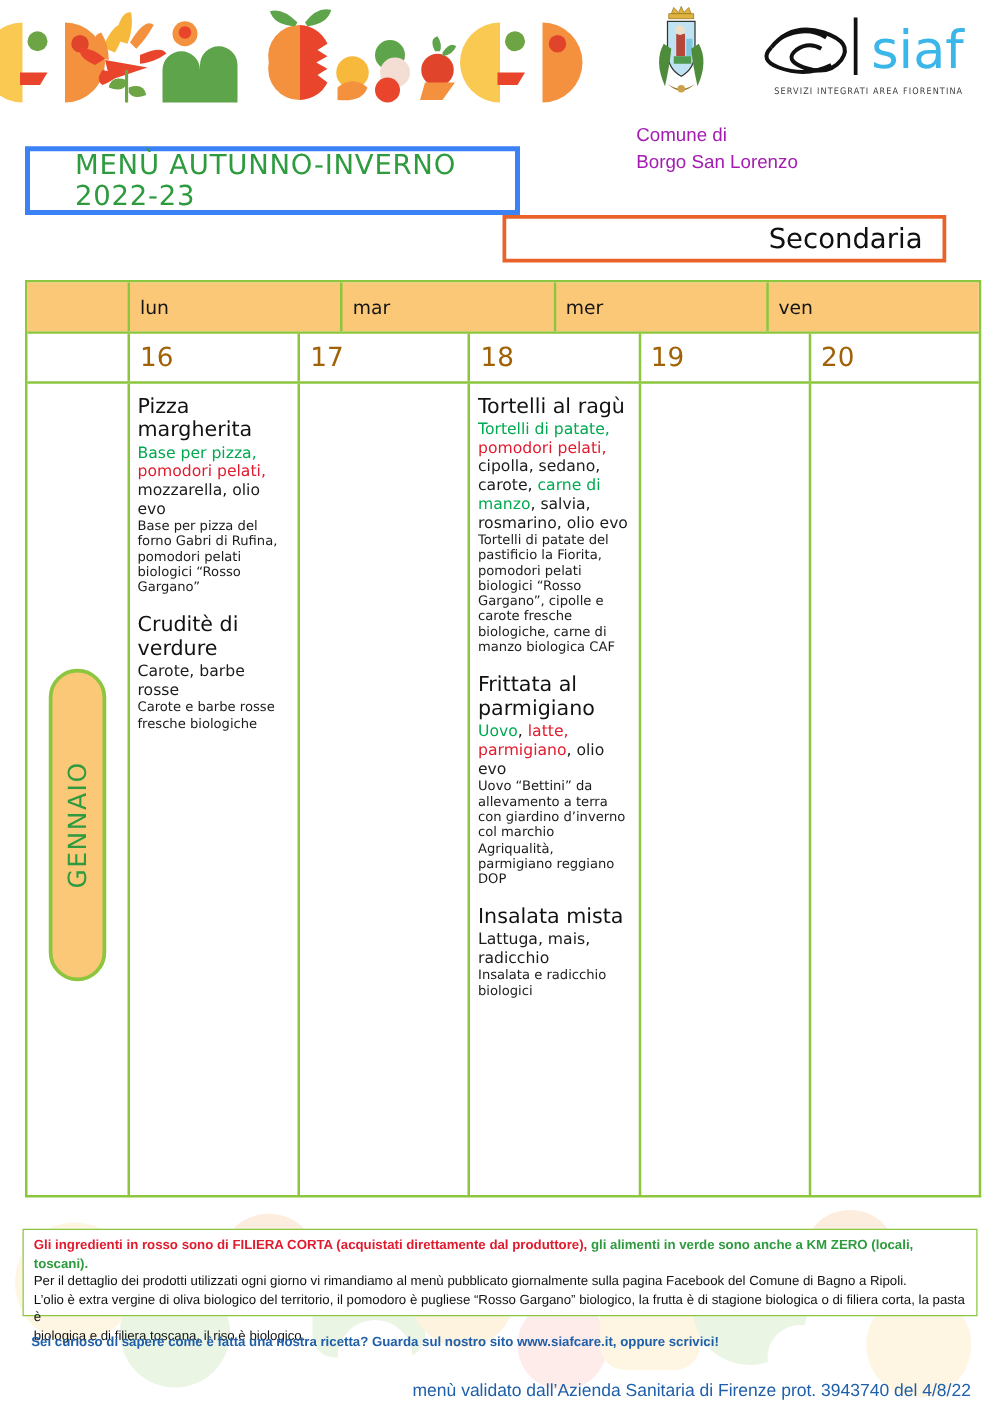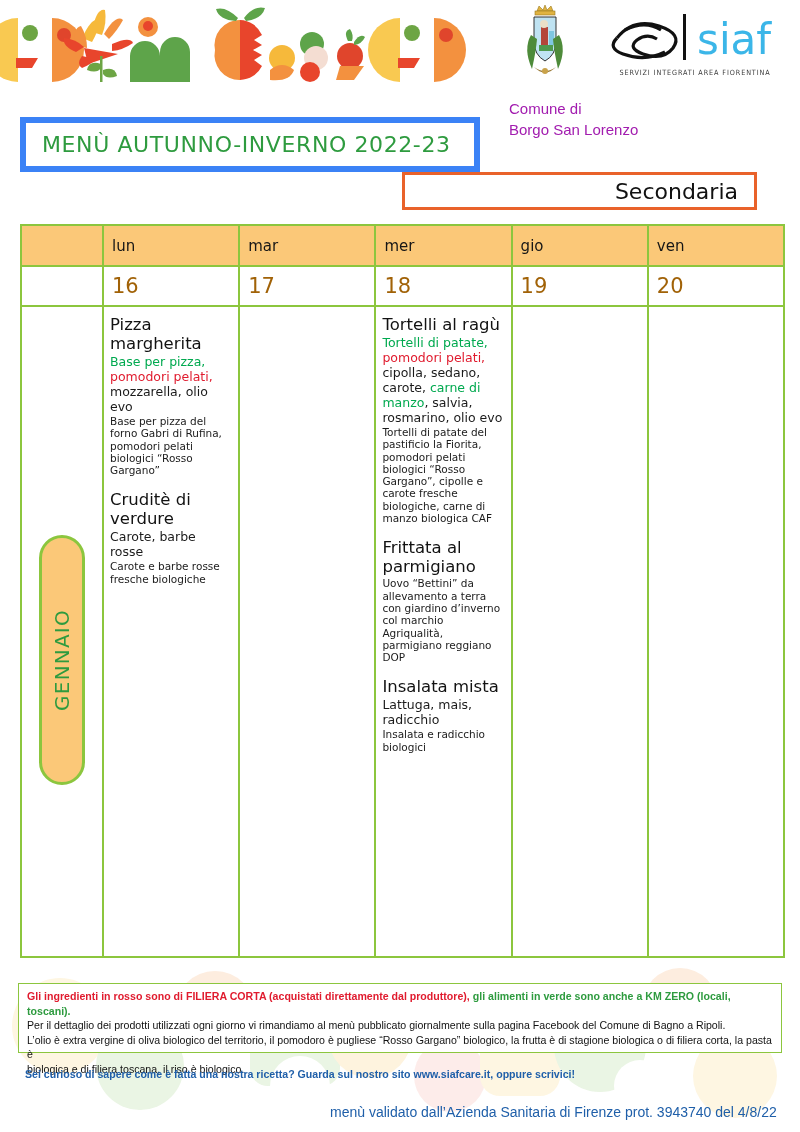--- a/index.html
+++ b/index.html
@@ -20,23 +20,23 @@
     font-family:"DejaVu Sans Condensed","Liberation Sans",sans-serif;
     white-space:nowrap;
   }
   
   .comune{
     position:absolute;left:509px;top:98px;width:260px;
     font-size:15px;line-height:21px;color:#a21caf;
     font-family:"Liberation Sans",sans-serif;
   }
   .menu-box{
-    position:absolute;left:20px;top:117px;width:460px;height:55px;
-    border:6px solid #3b82f6;box-sizing:border-box;background:transparent;
-    display:flex;align-items:center;
+    position:absolute;left:20px;top:117px;width:396px;height:55px;
+    border:4px solid #3b82f6;box-sizing:border-box;background:transparent;
+    display:flex;align-items:center;padding-left:20px;
   }
   .menu-box span{
     color:#2E9B3F;font-size:22px;letter-spacing:.6px;padding-left:16px;
     font-family:"DejaVu Sans","Liberation Sans",sans-serif;font-weight:400;
   }
   .secondaria-box{
     position:absolute;left:402px;top:172px;width:355px;height:38px;
     border:3px solid #E9622A;box-sizing:border-box;background:#fff;
     display:flex;align-items:center;justify-content:flex-end;
   }
@@ -220,23 +220,20 @@
     <div class="cd">
         <span>lun</span>
       </div>
     <div class="cd">
         <span>mar</span>
       </div>
     <div class="cd">
         <span>mer</span>
       </div>
     <div class="cd">
-        <span>gio</span>
-      </div>
-    <div class="cd">
         <span>ven</span>
       </div>
   </div>
   <div class="row-dates">
     <div class="c0"></div>
     <div class="cd">
         <span>16</span>
       </div>
     <div class="cd">
         <span>17</span>
@@ -271,20 +268,21 @@
       </div>
     <div class="cd"></div>
     <div class="cd">
         <div class="dish">
           <div class="dish-name">Tortelli al ragù</div>
           <div class="dish-ing"><span class="g">Tortelli di patate, </span><span class="r">pomodori pelati, </span><span>cipolla, sedano, carote, </span><span class="g">carne di manzo</span><span>, salvia, rosmarino, olio evo</span></div>
           <div class="dish-note">Tortelli di patate del pastificio la Fiorita, pomodori pelati biologici “Rosso Gargano”, cipolle e carote fresche biologiche, carne di manzo biologica CAF</div>
         </div>
         <div class="dish">
           <div class="dish-name">Frittata al parmigiano</div>
+          <div class="dish-ing"><span class="g">Uovo</span><span>, </span><span class="r">latte, parmigiano</span><span>, olio evo</span></div>
           <div class="dish-note">Uovo “Bettini” da allevamento a terra con giardino d’inverno col marchio Agriqualità, parmigiano reggiano DOP</div>
         </div>
         <div class="dish">
           <div class="dish-name">Insalata mista</div>
           <div class="dish-ing"><span>Lattuga, mais, radicchio</span></div>
           <div class="dish-note">Insalata e radicchio biologici</div>
         </div>
       </div>
     <div class="cd"></div>
     <div class="cd"></div>

